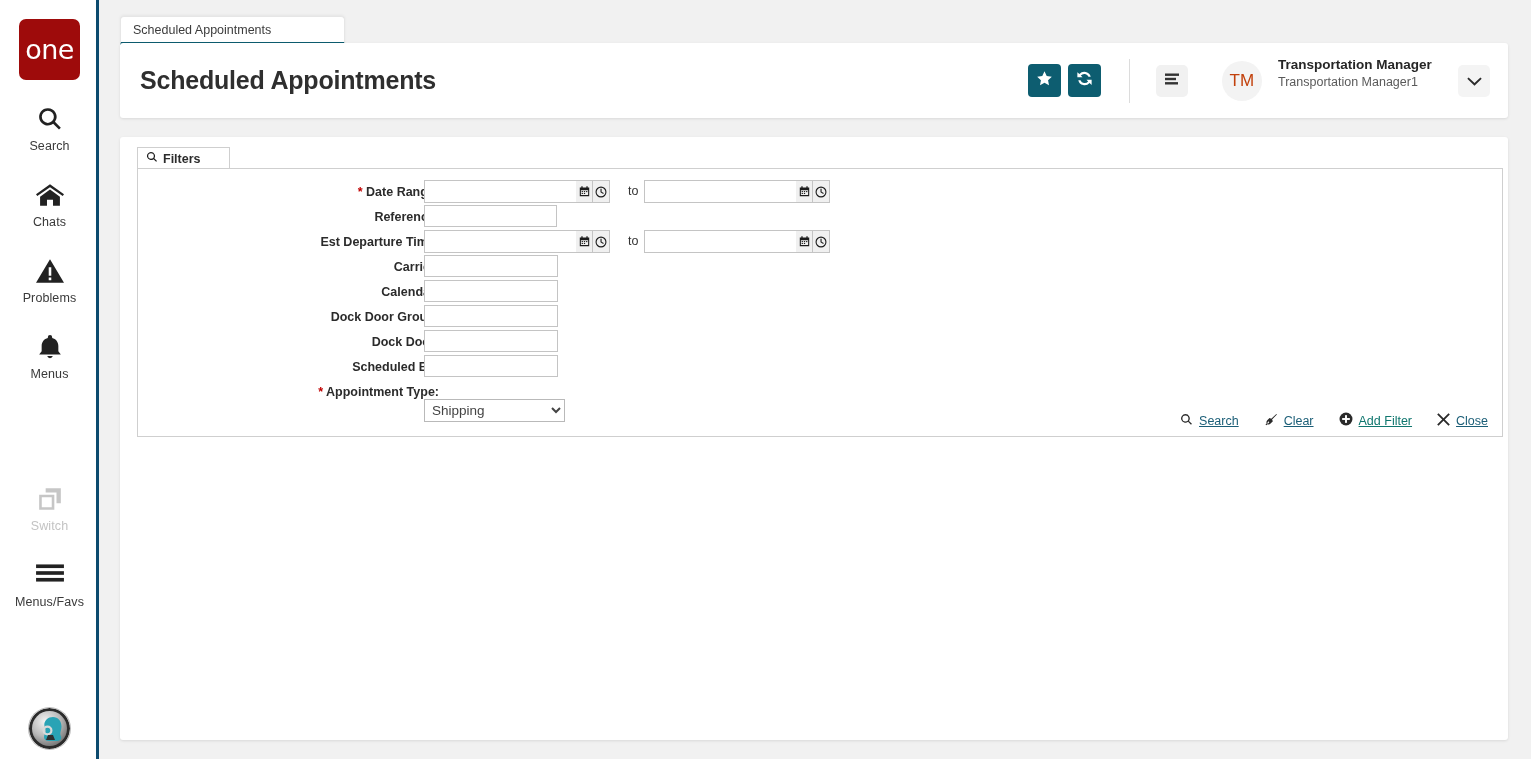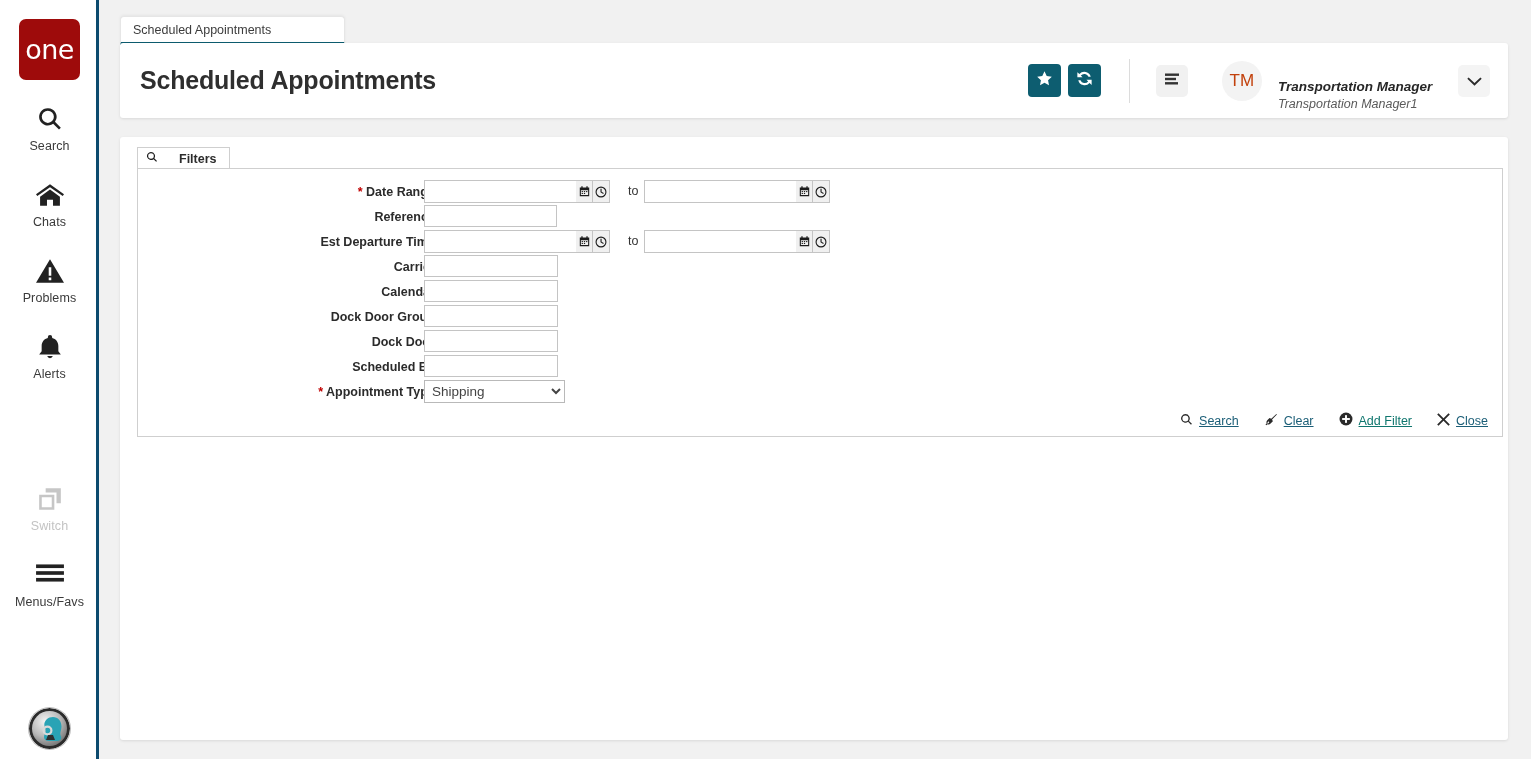--- a/index.html
+++ b/index.html
@@ -116,21 +116,21 @@
   }
   #avatar {
     position: absolute; left: 1102px; top: 18px;
     width: 40px; height: 40px; border-radius: 50%;
     background: #f3f3f3;
     color: #c2410c; font-size: 17px;
     display: flex; align-items: center; justify-content: center;
     letter-spacing: .3px;
   }
   #user-block {
-    position: absolute; left: 1158px; top: 36px; width: 200px; font-style: italic;
+    position: absolute; left: 1158px; top: 14px; width: 200px;
   }
   #user-name { font-size: 13.5px; font-weight: bold; color: #262626; }
   #user-sub  { font-size: 12.5px; color: #5a5a5a; margin-top: 3px; }
   #btn-userchev {
     position: absolute; left: 1338px; top: 22px;
     width: 32px; height: 32px;
     border-radius: 5px; background: #f4f4f4;
     display: flex; align-items: center; justify-content: center;
     cursor: pointer;
   }
@@ -144,21 +144,21 @@
     box-shadow: 0 1px 3px rgba(0,0,0,.10);
   }
 
   
   #filters-tab {
     position: absolute; left: 17px; top: 10px;
     width: 93px; height: 22px;
     border: 1px solid #cfcfcf;
     border-bottom: none;
     background: #fff;
-    display: flex; align-items: center; gap: 21px;
+    display: flex; align-items: center; gap: 5px;
     padding-left: 8px;
     font-size: 12.5px; font-weight: bold; color: #2c2c2c;
     cursor: pointer;
   }
   #filters-panel {
     position: absolute; left: 17px; top: 31px;
     width: 1366px; height: 269px;
     border: 1px solid #cfcfcf;
     background: #fff;
   }
@@ -198,20 +198,21 @@
     font-size: 12.5px; color: #333; line-height: 23px;
   }
   select.sel {
     border: 1px solid #b9b9b9;
     height: 23px;
     font-size: 13.5px;
     color: #444;
     background: #fff;
     font-family: "Liberation Sans", sans-serif;
     padding-left: 3px;
+    margin-top: 19px;
   }
 
   
   #actions {
     position: absolute; right: 14px; bottom: 6px;
     display: flex; align-items: center; gap: 25px;
   }
   .act {
     display: flex; align-items: center; gap: 6px;
     cursor: pointer;
@@ -257,21 +258,21 @@
     </span>
     <span class="lbl">Problems</span>
   </div>
 
   <div class="nav-item" style="top:334px">
     <span class="ico">
       <svg width="24" height="26" viewBox="0 0 22 24">
           <path d="M11 1a2 2 0 0 0-2 2v.6C5.6 4.4 3.3 7.3 3.3 11v5L1 19h20l-2.3-3v-5c0-3.7-2.3-6.6-5.7-7.4V3a2 2 0 0 0-2-2zm-2.6 19.3a2.7 2.7 0 0 0 5.2 0z"></path>
         </svg>
     </span>
-    <span class="lbl">Alerts</span>
+    <span class="lbl">Menus</span>
   </div>
 
 
   <div class="nav-item" style="top:562px">
     <span class="ico">
       <svg width="30" height="22" viewBox="0 0 28 20">
           <rect x="1" y="2" width="26" height="3.4"></rect>
           <rect x="1" y="8.3" width="26" height="3.4"></rect>
           <rect x="1" y="14.6" width="26" height="3.4"></rect>
         </svg>

